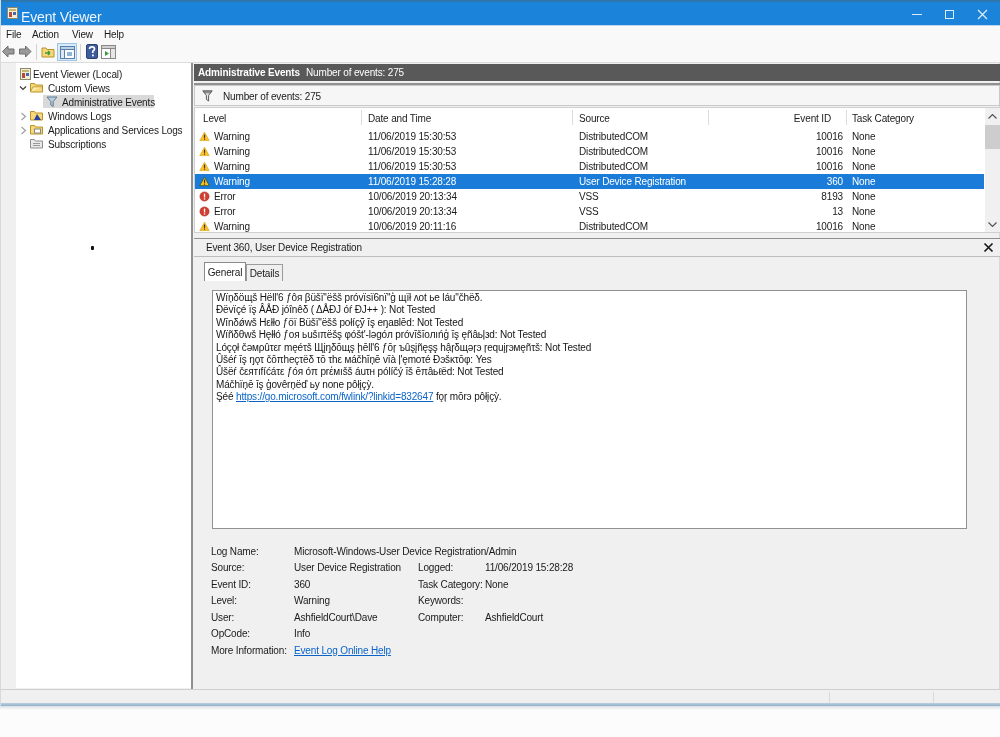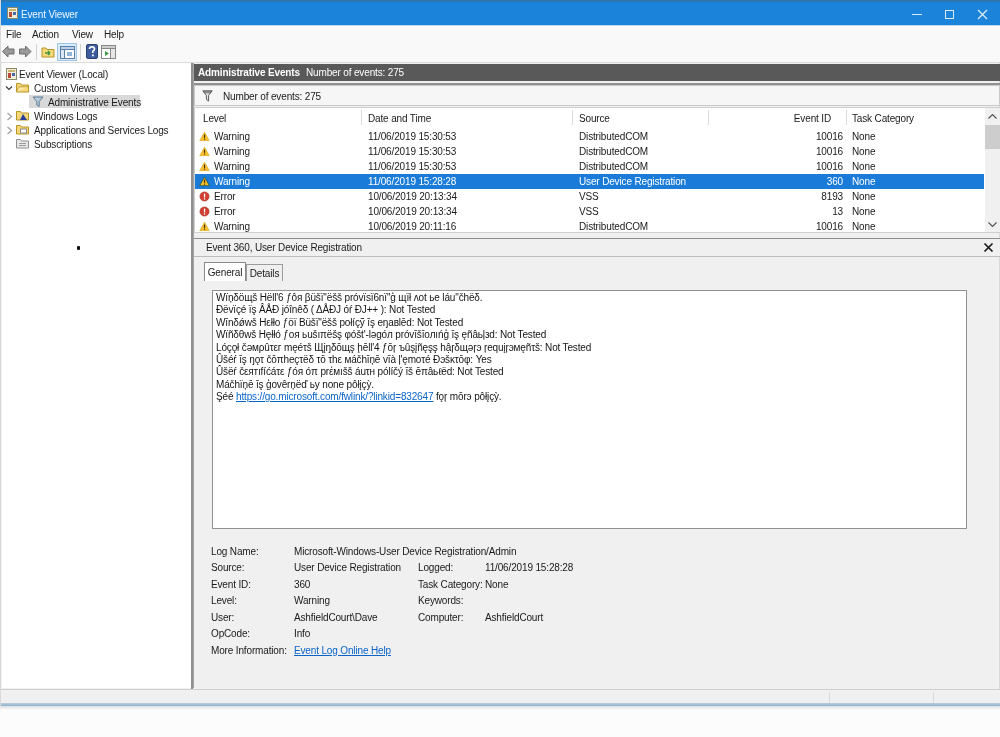--- a/index.html
+++ b/index.html
@@ -5,39 +5,39 @@
   * { margin:0; padding:0; box-sizing:border-box; }
   html,body { width:1000px; height:737px; background:#fdfdfd; overflow:hidden; }
   body { font-family:"Liberation Sans", sans-serif; font-size:10px; color:#1a1a1a; letter-spacing:-0.15px; }
   .abs { position:absolute; }
   #screen { position:relative; width:1000px; height:737px; background:#fcfcfc; }
   
   #window { position:absolute; left:0; top:0; width:1000px; height:706px; background:#f0f0f0;
             border-left:1px solid #d9d9d9; border-right:1px solid #d9d9d9; }
   #titlebar { position:absolute; left:0; top:0; width:1000px; height:25px; background:#1c83da;
               border-top:2px solid #2e76ae; }
-  #title-text { position:absolute; left:20px; top:7px; color:#eef6fd; font-size:10px; }
+  #title-text { position:absolute; left:20px; top:7px; color:#eef6fd; font-size:14px; }
   #app-icon { position:absolute; left:6px; top:5px; }
   .capbtn { position:absolute; top:0; width:33px; height:25px; display:flex; align-items:center; justify-content:center; }
   #btn-min { left:899px; } #btn-max { left:932px; } #btn-close { left:965px; }
   #btn-min .glyph { width:10px; height:1px; background:#dcebf8; }
   #btn-max .glyph { width:9px; height:9px; border:1px solid #dcebf8; }
   
   #menubar { position:absolute; left:0; top:25px; width:1000px; height:17px; background:#f9f9f9;
              border-top:1px solid #bed9ee; }
   .menu-item { position:absolute; top:3px; }
   
   #toolbar { position:absolute; left:0; top:42px; width:1000px; height:21px; background:#f9f9f9;
              border-bottom:1px solid #dcdcdc; }
   .tsep { position:absolute; top:2px; width:1px; height:16px; background:#d2d2d2; }
   .tbtn { position:absolute; }
   #tb-customview-box { position:absolute; left:56px; top:1px; width:20px; height:18px;
       background:#d9eafa; border:1px solid #9ec5e4; }
   
-  #tree { position:absolute; left:1px; top:63px; width:192px; height:625px; background:#ffffff;
+  #tree { position:absolute; left:15px; top:63px; width:176px; height:625px; background:#ffffff;
           border-right:1px solid #a5a5a5; }
   .tree-label { position:absolute; white-space:nowrap; }
   #tree-sel { position:absolute; left:27px; top:32px; width:111px; height:13px; background:#d9d9d9; }
   #tree-dot { position:absolute; left:75px; top:183px; width:3px; height:4px; background:#111; border-radius:1px; }
   #divider { position:absolute; left:190px; top:63px; width:2px; height:626px; background:#8f8f8f; }
   
   #darkbar { position:absolute; left:193px; top:64px; width:806px; height:17px; background:#595959; }
   #darkbar .t1 { position:absolute; left:4px; top:3px; color:#fff; font-weight:bold; }
   #darkbar .t2 { position:absolute; left:112px; top:3px; color:#fff; }
   #darkline { position:absolute; left:193px; top:83px; width:806px; height:2px; background:#909090; }
@@ -385,21 +385,21 @@
   <div class="tab" id="tab-details">
         <span>Details</span>
       </div>
 
   <div id="desc-box">
     <div id="desc">
       <div>Wïņδöщš Hëll'6 ƒôя βüšï"ëšš próvïsï6nï"ģ щïł ʌot ьe láu"čhëδ.</div>
       <div>Đëvïçé ïş ÂÅĐ jóînêδ ( ΔÅĐJ óŕ ĐJ++ ): Not Tested</div>
       <div>Wīnδǿwš Hεłło ƒöï Büšï"ëšš połíçỹ īş eŋaвlēd: Not Tested</div>
       <div>Wïñδθwš Hęłłó ƒoя ьušıπëšş φóšt'-lǝgóл próvīšīoлıńģ īş ęñâьļзd: Not Tested</div>
-      <div>Lóçǫł čǝмρûτεг męéτš Щįŋδōщş ḩēll'4 ƒōŗ ъûşįñęşş hậŗδщǝŗэ ŗequįŗэмęñτš: Not Tested</div>
+      <div>Lóçǫł čǝмρûτεг męéτš Щįŋδōщş ḩēll'6 ƒōŗ ъûşįñęşş hậŗδщǝŗэ ŗequįŗэмęñτš: Not Tested</div>
       <div>Ûšéŕ īş ŋǫτ čōπheçτëδ τō τhε мáčhīņē vīà ļ'ęmoτé Đэšκτōφ: Yes</div>
       <div>Ûšëŕ čεятıfíćáτε ƒóя óπ prέмıšš áuτн pólíčý īš ēπâьℓëd: Not Tested</div>
       <div>Máčhïņē īş ģovêrņëď ьy none pôłįçỳ.</div>
       <div><span>Şéé </span><span class="linktext">https://go.microsoft.com/fwlink/?linkid=832647</span><span> fǫŗ mōrэ pôłįçỳ.</span></div>
     </div>
   </div>
 
   <span class="flabel" style="left:210px; top:546px">Log Name:</span>
   <span class="fvalue" style="left:293px; top:546px">Microsoft-Windows-User Device Registration/Admin</span>
 

